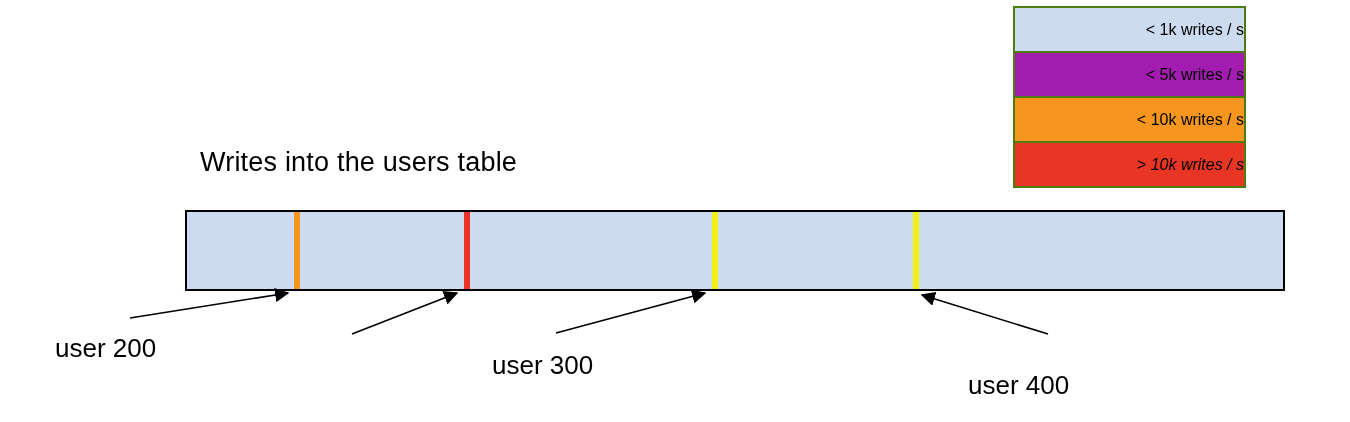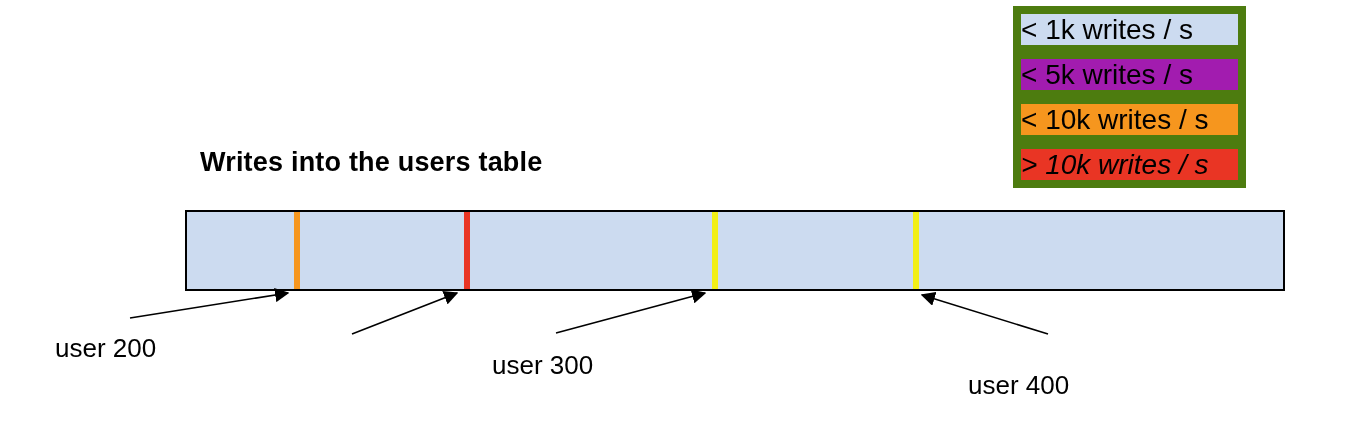--- a/index.html
+++ b/index.html
@@ -14,21 +14,20 @@
     overflow: hidden;
   }
 
   .diagram-title {
     position: absolute;
     left: 200px;
     top: 147px;
     font-size: 27px;
     letter-spacing: 0.2px;
     white-space: nowrap;
-    font-weight: bold;
   }
 
   
   .keyspace-bar {
     position: absolute;
     left: 185px;
     top: 210px;
     width: 1100px;
     height: 81px;
     border: 2px solid #000000;
@@ -43,26 +42,26 @@
   
   .legend {
     position: absolute;
     left: 1013px;
     top: 6px;
     width: 233px;
   }
   .legend-row {
     width: 100%;
     height: 47px;
-    border: 8px solid #4d7c0f;
+    border: 2px solid #4d7c0f;
     margin-top: -2px;
     display: flex;
     align-items: center;
-    justify-content: flex-start;
-    font-size: 28px;
+    justify-content: flex-end;
+    font-size: 16px;
     white-space: nowrap;
   }
   .legend-row:first-child { margin-top: 0; }
 
   
   .callout-label {
     position: absolute;
     font-size: 26px;
     white-space: nowrap;
   }

